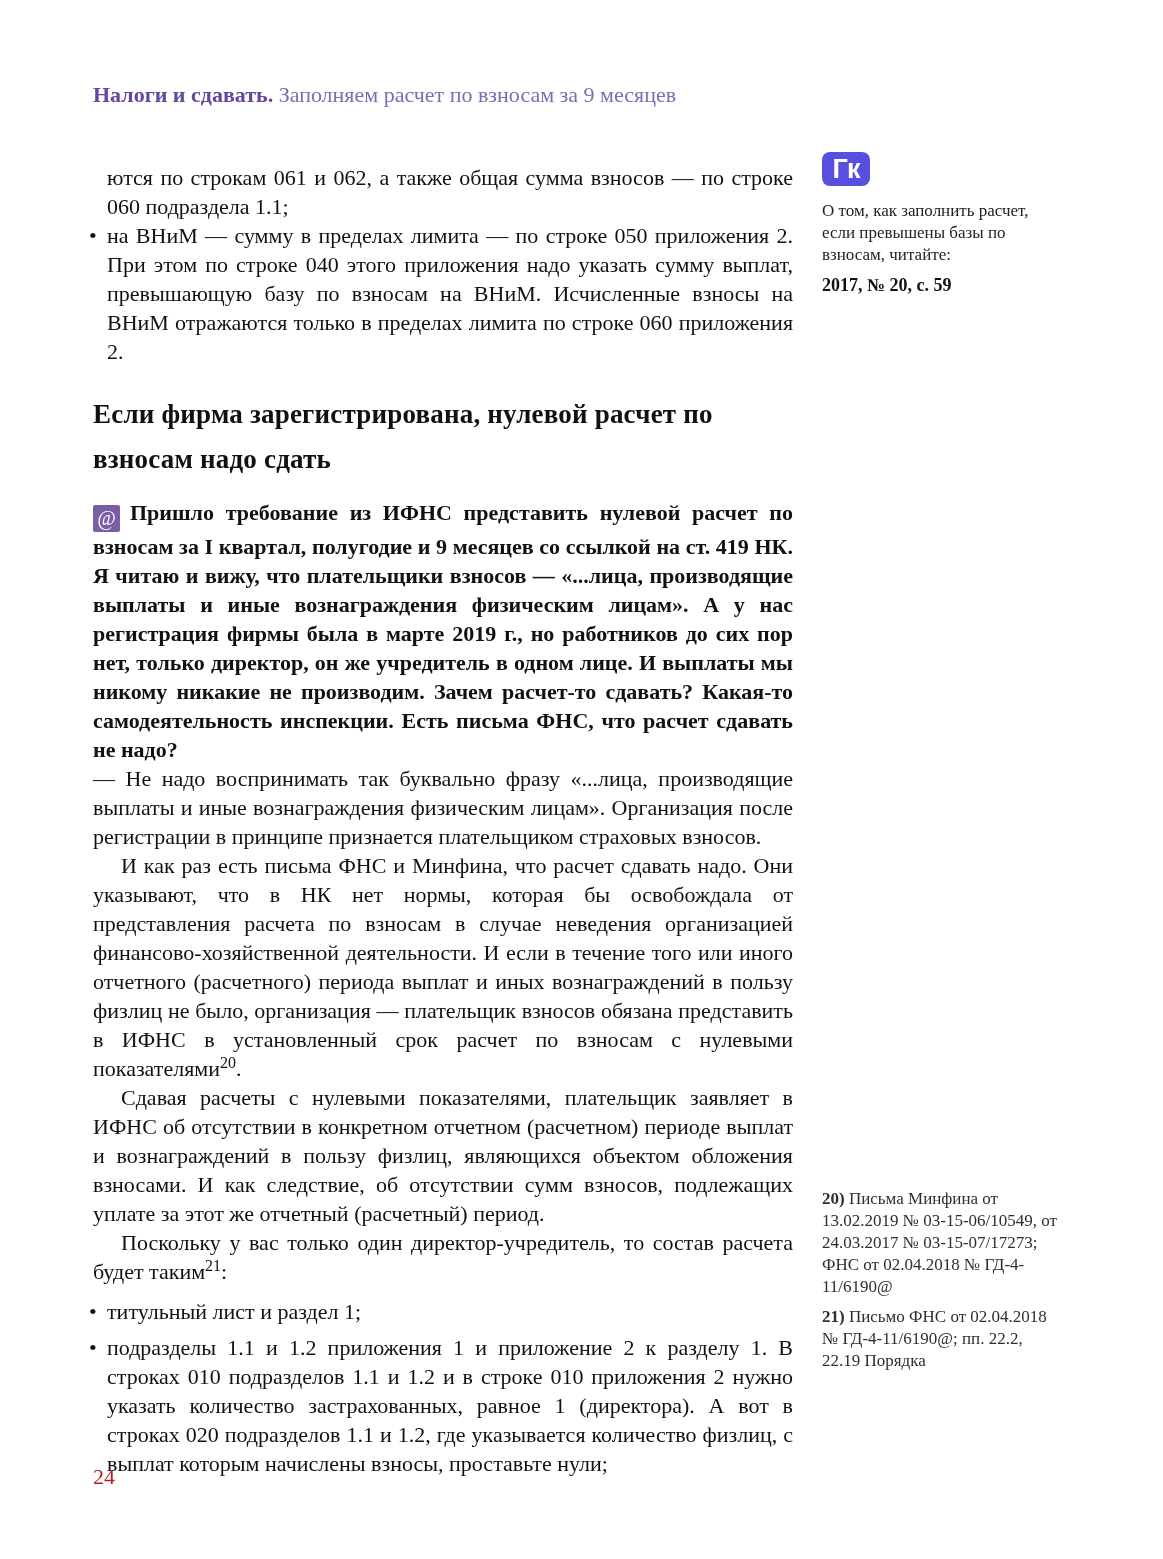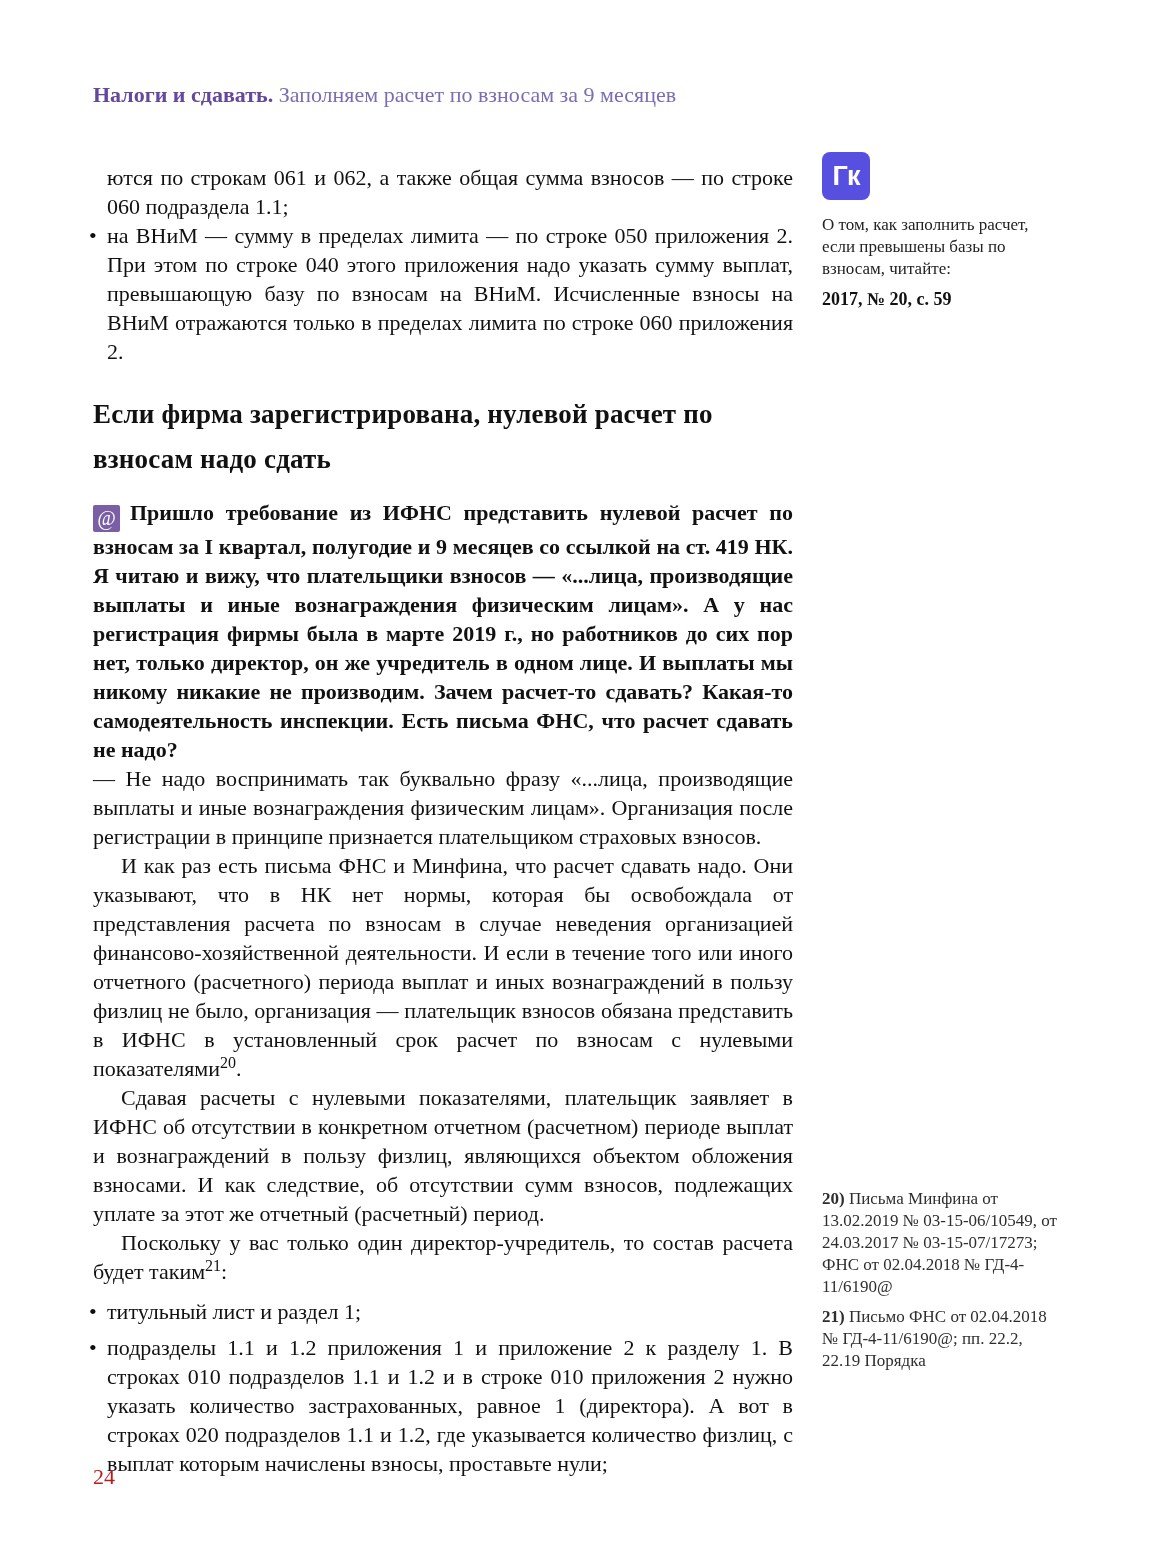--- a/index.html
+++ b/index.html
@@ -65,21 +65,21 @@
   }
   .body-bullets { margin-top:11px; }
   .body-bullets .bullet-item { margin-top:7px; }
 
   
   .sidebar-note {
     position:absolute; left:822px; top:152px; width:230px;
     font-size:17px; line-height:22px;
   }
   .gk-logo {
-    width:48px; height:48px;
+    width:48px; height:34px;
     background:#574fdf;
     border-radius:8px;
     display:flex; align-items:center; justify-content:center;
     color:#ffffff;
     font-family:"Liberation Sans", sans-serif;
     font-weight:bold;
     font-size:27px;
     letter-spacing:-1px;
   }
   .note-text { margin-top:14px; color:#222222; }

